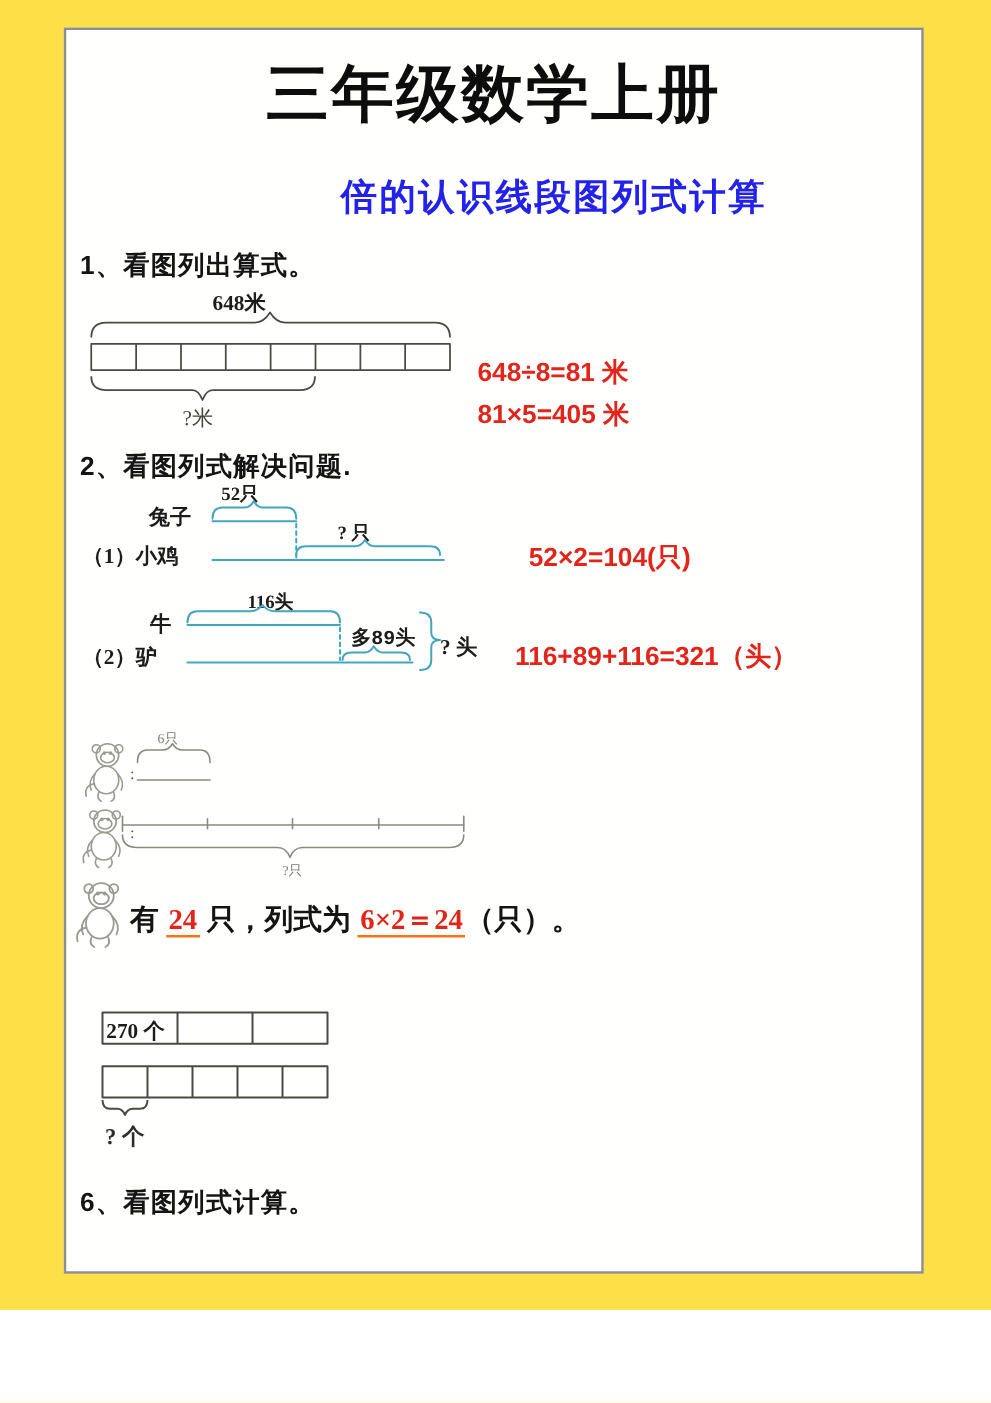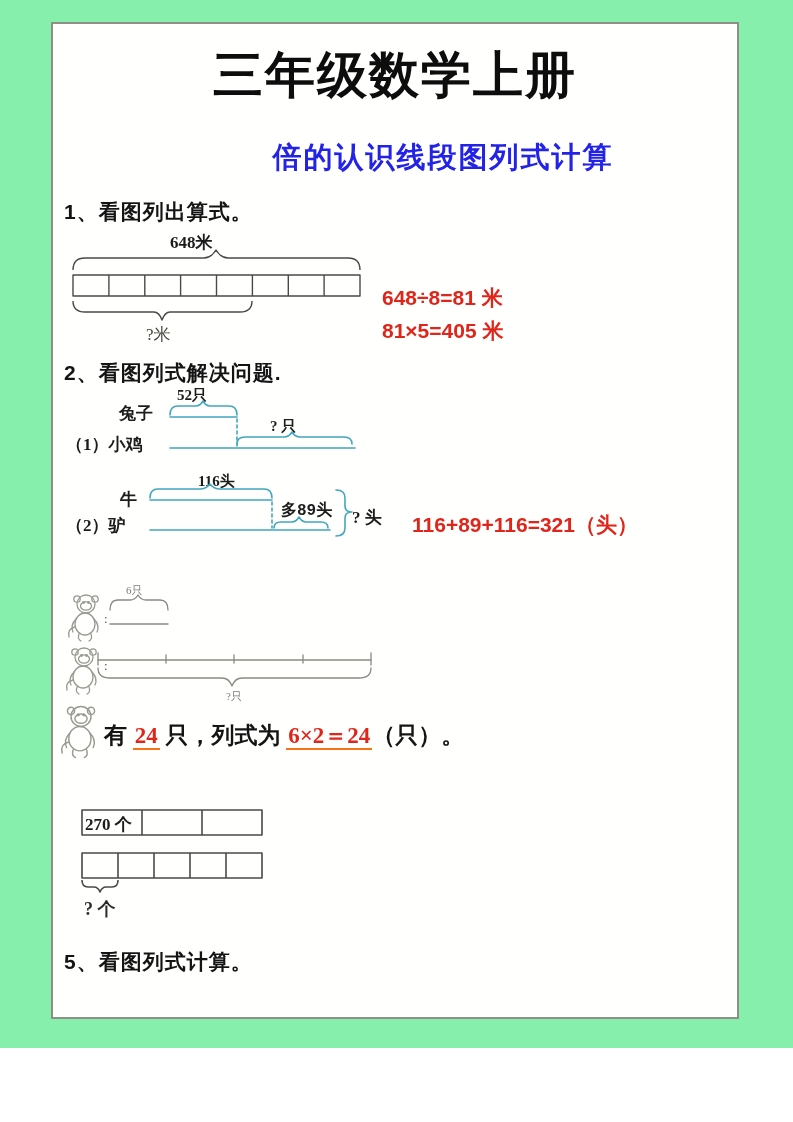--- a/index.html
+++ b/index.html
@@ -1,16 +1,16 @@
 <!DOCTYPE html>
 <html><head>
 <meta charset="utf-8">
 <style>
   html,body{margin:0;padding:0;background:#ffffff;}
-  #stage{position:relative;width:793px;height:1122px;background:#86efac;overflow:hidden;
+  #stage{position:relative;width:793px;height:1122px;background:#fde047;overflow:hidden;
          font-family:"Liberation Sans","DejaVu Sans",sans-serif;}
   .abs{position:absolute;}
   #page-box{left:51px;top:22px;width:688px;height:997px;border:2px solid #8f8f88;background:#fffffd;box-sizing:border-box;}
   .title{left:51px;top:42px;width:688px;text-align:center;font-family:"Liberation Serif","DejaVu Serif",serif;
          font-size:50px;font-weight:bold;color:#0d0d0d;letter-spacing:2px;}
   .subtitle{left:51px;top:138px;width:784px;text-align:center;font-size:29px;font-weight:bold;color:#2222e8;letter-spacing:2px;}
   .heading{font-size:21px;font-weight:bold;color:#141414;letter-spacing:1px;}
   .red{color:#e1251b;font-weight:bold;}
   .ans{font-size:21px;}
   .dlabel{font-family:"Liberation Serif","DejaVu Serif",serif;color:#1c1c1c;}
@@ -84,20 +84,21 @@
   <svg class="abs" style="left:160px;top:398px;" width="230" height="62" viewBox="0 0 230 62">
     <g stroke="#42a7bd" fill="none" stroke-width="1.6" stroke-linejoin="round" stroke-linecap="round">
       <path d="M10,17 Q10,8 18,8 L36,8 Q40,8 43,3 Q46,8 50,8 L69,8 Q77,8 77,17"></path>
       <line x1="10" y1="19" x2="77" y2="19"></line>
       <line x1="77" y1="21" x2="77" y2="48" stroke-dasharray="3,3"></line>
       <path d="M77,46 Q77,39 85,39 L124,39 Q129,39 132,34 Q135,39 140,39 L184,39 Q192,39 192,46"></path>
       <line x1="10" y1="50" x2="195" y2="50"></line>
     </g>
   </svg>
 
+  <div class="abs red ans" style="left:423px;top:432px;">52×2=104(只)</div>
 
   <div class="abs dlabel small15" style="left:198px;top:472px;">116头</div>
   <div class="abs dlabel lab17" style="left:120px;top:488px;">牛</div>
   <div class="abs dlabel" style="left:281px;top:500px;font-size:16px;font-weight:bold;font-family:Liberation Mono, monospace;">多89头</div>
   <div class="abs dlabel lab17" style="left:66px;top:514px;">（2）驴</div>
   <div class="abs dlabel lab17" style="left:352px;top:506px;">? 头</div>
 
   <svg class="abs" style="left:140px;top:482px;" width="270" height="68" viewBox="0 0 270 68">
     <g stroke="#42a7bd" fill="none" stroke-width="1.6" stroke-linejoin="round" stroke-linecap="round">
       <path d="M10,16 Q10,7 18,7 L60,7 Q66,7 70,2 Q74,7 80,7 L124,7 Q132,7 132,16"></path>
@@ -153,15 +154,15 @@
       <line x1="80" y1="53" x2="80" y2="78"></line>
       <line x1="116" y1="53" x2="116" y2="78"></line>
       <line x1="152" y1="53" x2="152" y2="78"></line>
       <path d="M8,80 Q8,87 14,87 L20,87 Q24,87 26,92 Q28,87 32,87 L38,87 Q44,87 44,80"></path>
     </g>
     <text x="11" y="30" font-size="17" font-weight="bold" fill="#1c1c1c">270 个</text>
     <text x="10" y="115" font-size="18" font-weight="bold" fill="#2c2c28">? 个</text>
   </svg>
 
 
-  <div class="abs heading" style="left:64px;top:948px;">5、看图列式计算。</div>
+  <div class="abs heading" style="left:64px;top:948px;">6、看图列式计算。</div>
 
 </div>
 
 </body></html>

